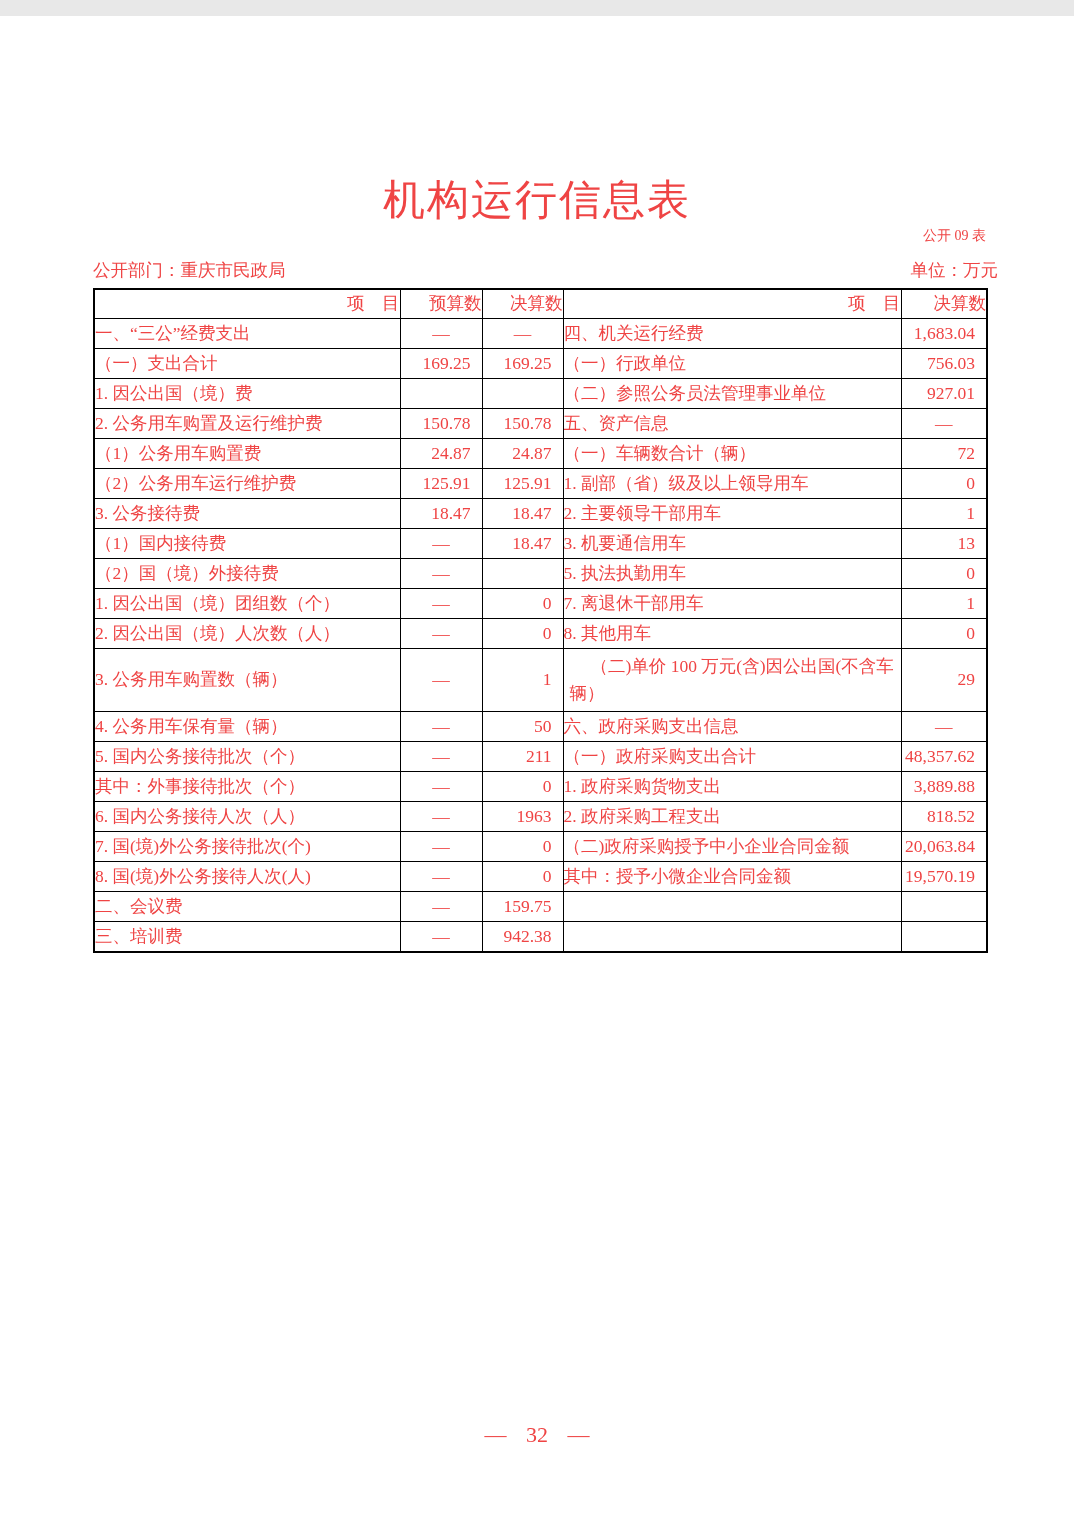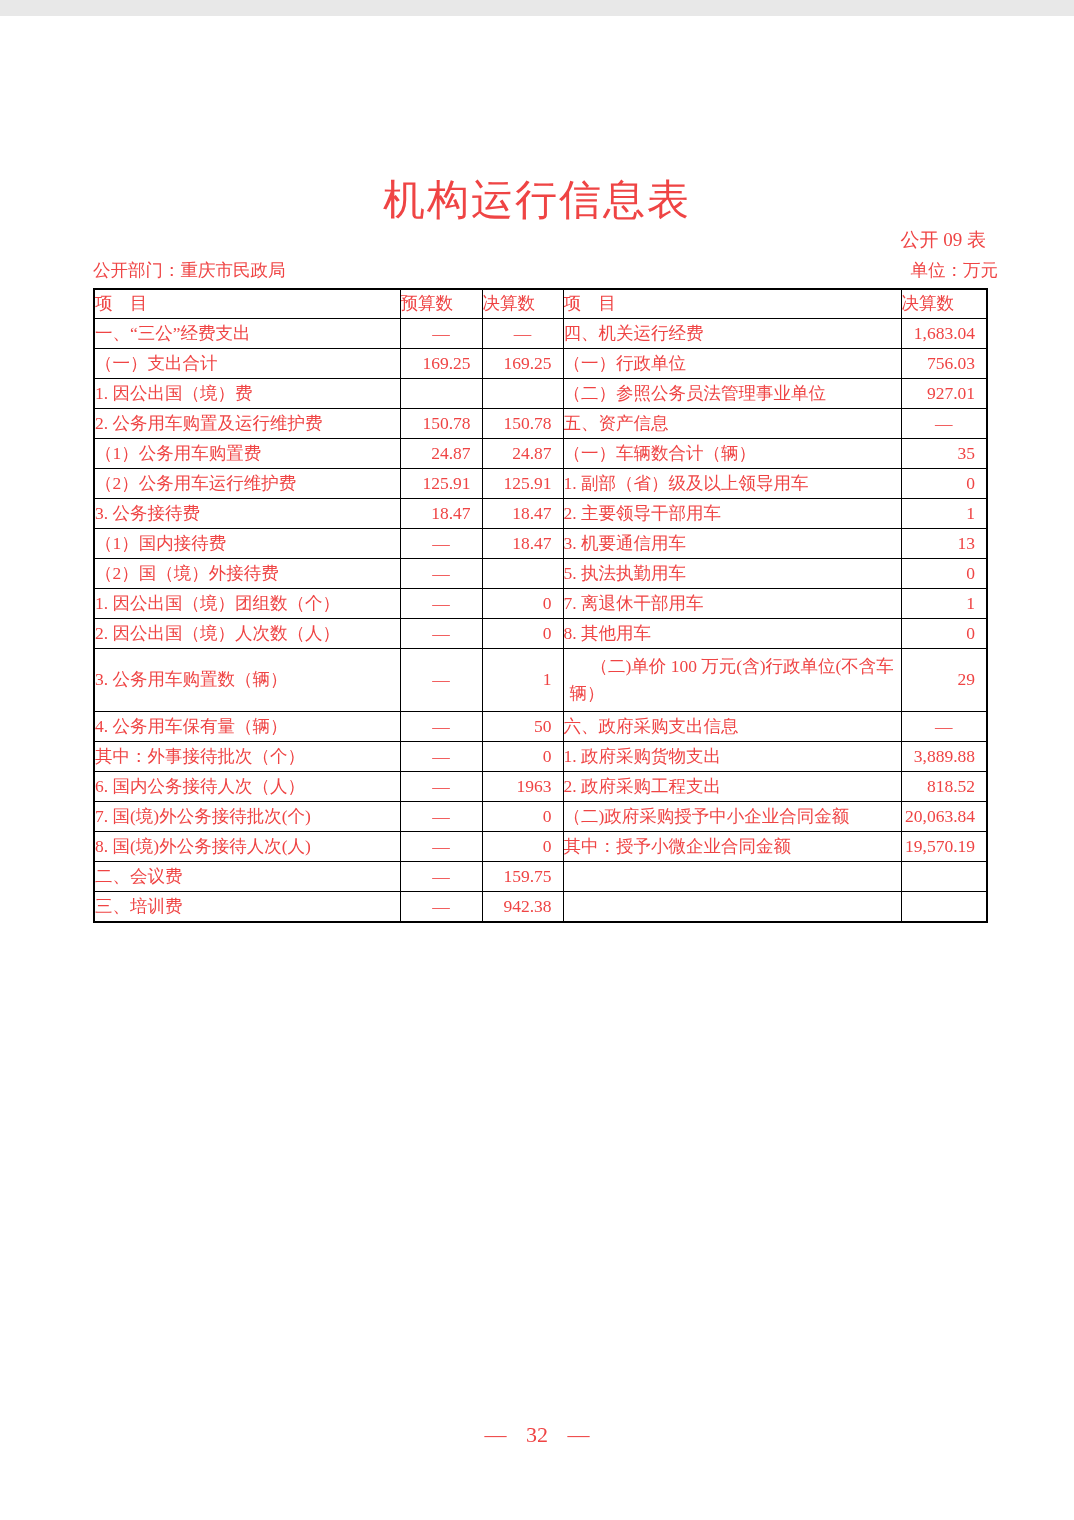--- a/index.html
+++ b/index.html
@@ -14,21 +14,21 @@
   }
   .doc-title{
     position:absolute;top:156px;left:0;width:100%;
     text-align:center;
     font-size:42px;font-weight:normal;
     letter-spacing:2px;
     margin:0;
   }
   .form-code{
     position:absolute;top:211px;right:88px;
-    font-size:19px;
+    font-size:14px;
   }
   .meta-row{
     position:absolute;top:242px;left:93px;right:76px;
     display:flex;justify-content:space-between;
     font-size:17.5px;
   }
   table.info-table{
     position:absolute;left:93px;top:272px;
     width:893px;
     border-collapse:collapse;
@@ -38,21 +38,21 @@
   .info-table th,.info-table td{
     border:1px solid #000;
     font-size:17.5px;
     font-weight:normal;
     padding:0;
     height:29px;
     line-height:1.25;
     overflow:hidden;
     vertical-align:middle;
   }
-  .info-table thead th{text-align:left;height:28px;}
+  .info-table thead th{text-align:right;height:28px;}
   td.label{text-align:left;}
   .lv0{padding-left:4px;}
   .lv1{padding-left:26px;}
   .lv2{padding-left:44px;}
   .lv3{padding-left:60px;}
   .lv4{padding-left:76px;}
   .rlv0{padding-left:5px;}
   .rlv1{padding-left:27px;}
   .rlv2{padding-left:50px;}
   .rlv4{padding-left:80px;}
@@ -137,21 +137,21 @@
       <td class="num">150.78</td>
       <td class="num">150.78</td>
       <td class="label rlv0">五、资产信息</td>
       <td class="dash">—</td>
     </tr>
         <tr>
       <td class="label lv3">（1）公务用车购置费</td>
       <td class="num">24.87</td>
       <td class="num">24.87</td>
       <td class="label rlv1">（一）车辆数合计（辆）</td>
-      <td class="num">35</td>
+      <td class="num">72</td>
     </tr>
         <tr>
       <td class="label lv3">（2）公务用车运行维护费</td>
       <td class="num">125.91</td>
       <td class="num">125.91</td>
       <td class="label rlv2">1.  副部（省）级及以上领导用车</td>
       <td class="num">0</td>
     </tr>
         <tr>
       <td class="label lv2">3.  公务接待费</td>
@@ -185,29 +185,36 @@
       <td class="label lv2">2.  因公出国（境）人次数（人）</td>
       <td class="dash">—</td>
       <td class="num">0</td>
       <td class="label rlv2">8.  其他用车</td>
       <td class="num">0</td>
     </tr>
         <tr class="tall">
       <td class="label lv2">3.  公务用车购置数（辆）</td>
       <td class="dash">—</td>
       <td class="num">1</td>
-      <td class="label wrap">（二)单价 100 万元(含)行政单位(不含车辆）</td>
+      <td class="label wrap">（二)单价 100 万元(含)因公出国(不含车辆）</td>
       <td class="num">29</td>
     </tr>
         <tr>
       <td class="label lv2">4.  公务用车保有量（辆）</td>
       <td class="dash">—</td>
       <td class="num">50</td>
       <td class="label rlv0">六、政府采购支出信息</td>
       <td class="dash">—</td>
+    </tr>
+        <tr>
+      <td class="label lv2">5.  国内公务接待批次（个）</td>
+      <td class="dash">—</td>
+      <td class="num">211</td>
+      <td class="label rlv1">（一）政府采购支出合计</td>
+      <td class="num">48,357.62</td>
     </tr>
         <tr>
       <td class="label lv4">其中：外事接待批次（个）</td>
       <td class="dash">—</td>
       <td class="num">0</td>
       <td class="label rlv2">1.  政府采购货物支出</td>
       <td class="num">3,889.88</td>
     </tr>
         <tr>
       <td class="label lv2">6.  国内公务接待人次（人）</td>

